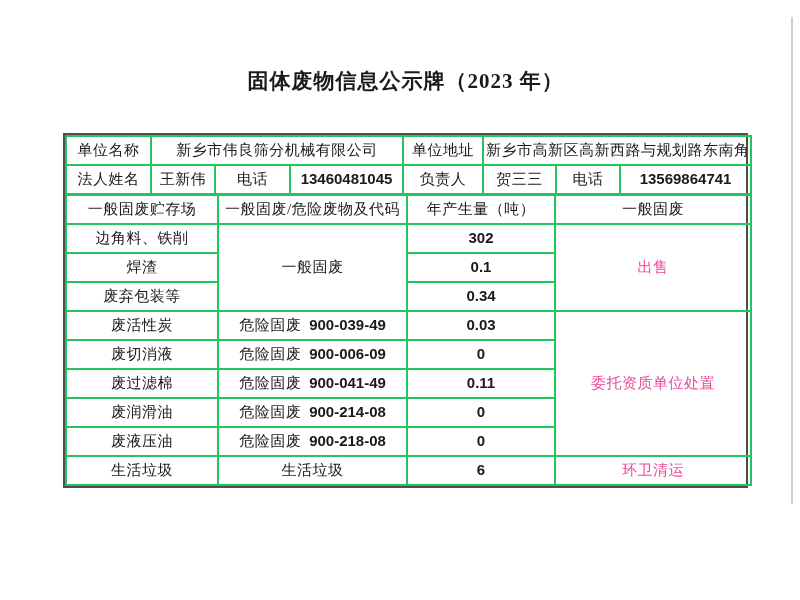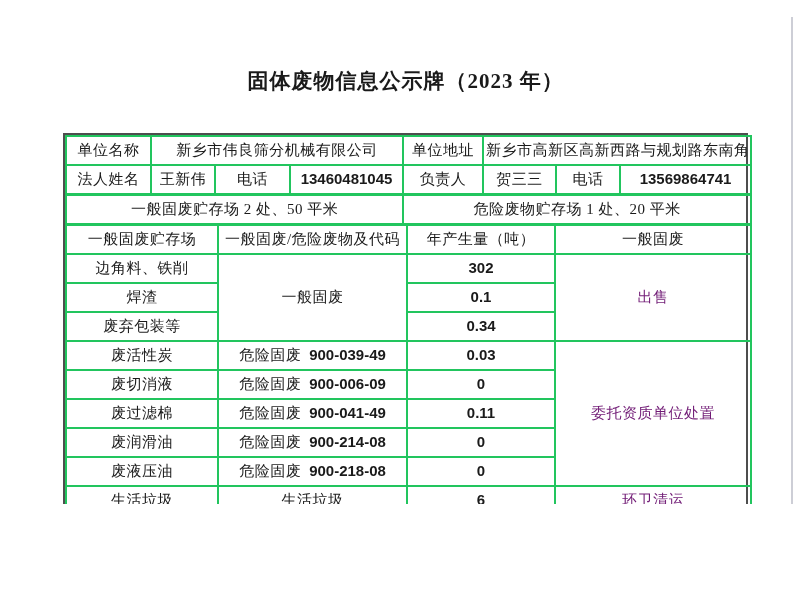--- a/index.html
+++ b/index.html
@@ -23,21 +23,21 @@
   td{
     border:2px solid #22c55e;height:29px;box-sizing:border-box;
     text-align:center;vertical-align:middle;
     font-size:15px;line-height:1.1;padding:0 2px;
     overflow:hidden;white-space:nowrap;letter-spacing:0.5px;
   }
   .num{
     font-family:Liberation Sans, sans-serif;
     font-weight:700;font-size:15px;letter-spacing:0;text-align:center;
   }
-  .blue{color:#701a75;}
+  .blue{color:#ec4899;}
   .cat-flex{display:flex;justify-content:center;align-items:center;gap:8px;}
 </style>
 </head>
 <body>
 
 <div class="page">
 
   <div class="page-edge"></div>
 
   <h1 class="title">固体废物信息公示牌（2023 年）</h1>
@@ -68,32 +68,20 @@
         <td>电话</td>
         <td class="num">13460481045</td>
         <td>负责人</td>
         <td>贺三三</td>
         <td>电话</td>
         <td class="num">13569864741</td>
       </tr>
     </tbody>
       </table>
 
-    <table>
-      <colgroup>
-          <col style="width:337px">
-          <col style="width:348px">
-        </colgroup>
-      <tbody>
-          <tr>
-        <td>一般固废贮存场 2 处、50 平米</td>
-        <td>危险废物贮存场 1 处、20 平米</td>
-      </tr>
-    </tbody>
-      </table>
 
     <table>
       <colgroup>
         <col style="width:152px">
           <col style="width:189px">
           <col style="width:148px">
           <col style="width:196px">
       </colgroup>
       <tbody>
           <tr>

